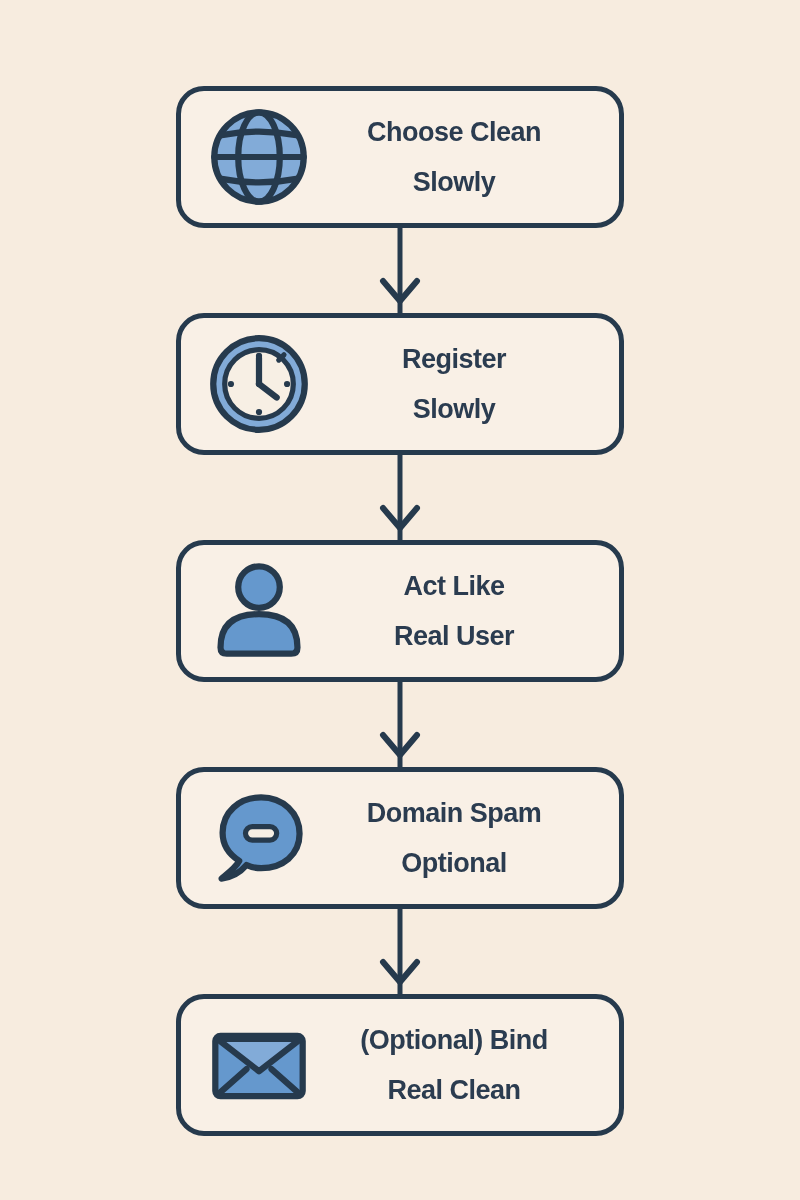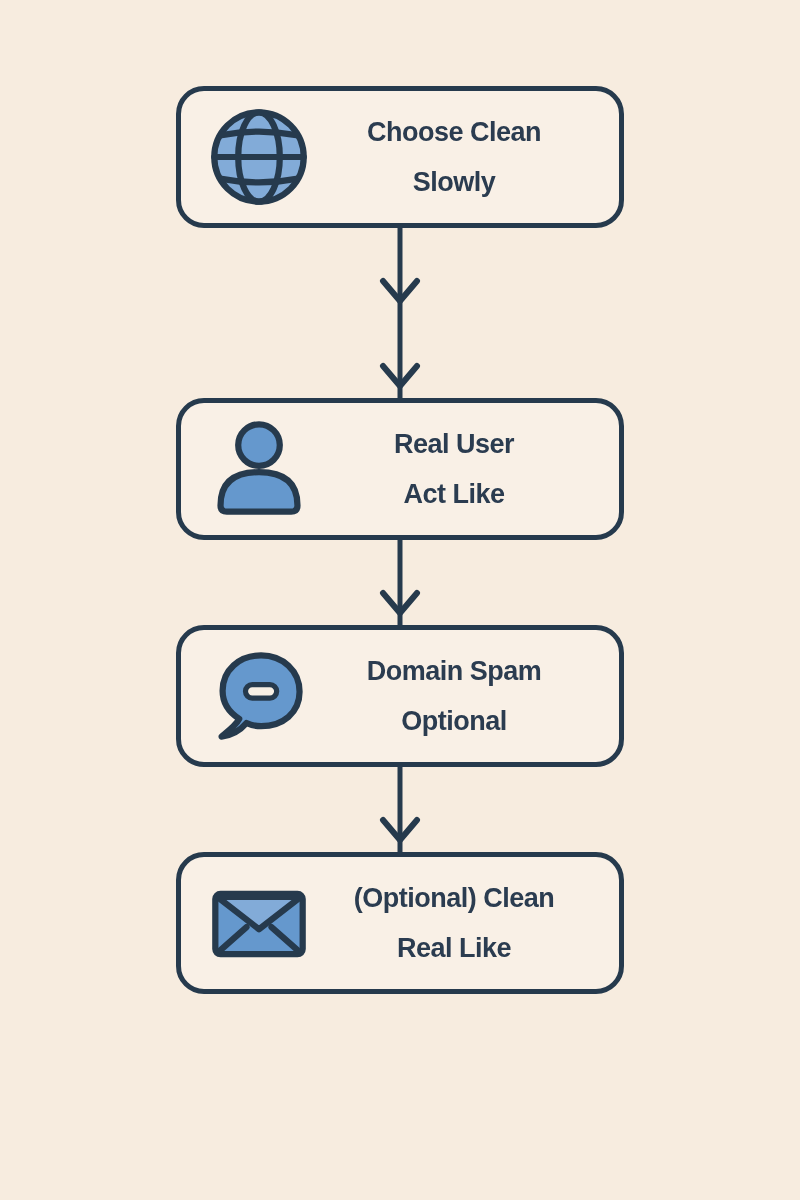--- a/index.html
+++ b/index.html
@@ -92,36 +92,55 @@
       <span>Choose Clean</span>
       <span>Slowly</span>
     </div>
   </div>
 
   <svg class="arrow" viewBox="0 0 44 85">
     <line class="stem" x1="22" y1="0" x2="22" y2="85"></line>
     <polyline class="head" points="5,53 22,73 39,53"></polyline>
   </svg>
 
+  <div class="step">
+    <span class="icon">
+      <svg viewBox="0 0 100 100">
+        <circle class="fill-light" cx="50" cy="50" r="44"></circle>
+        <circle class="fill-cream" cx="50" cy="50" r="33"></circle>
+        <circle class="dot" cx="50" cy="23" r="3"></circle>
+        <circle class="dot" cx="77" cy="50" r="3"></circle>
+        <circle class="dot" cx="50" cy="77" r="3"></circle>
+        <circle class="dot" cx="23" cy="50" r="3"></circle>
+        <line class="st5" x1="69" y1="27" x2="74" y2="22"></line>
+        <line class="st" x1="50" y1="50" x2="50" y2="25"></line>
+        <line class="st" x1="50" y1="50" x2="67" y2="63"></line>
+      </svg>
+    </span>
+    <div class="label">
+      <span>Register</span>
+      <span>Slowly</span>
+    </div>
+  </div>
 
   <svg class="arrow" viewBox="0 0 44 85">
     <line class="stem" x1="22" y1="0" x2="22" y2="85"></line>
     <polyline class="head" points="5,53 22,73 39,53"></polyline>
   </svg>
 
   <div class="step">
     <span class="icon">
       <svg viewBox="0 0 100 100">
         <circle class="fill-blue" cx="50" cy="27" r="20"></circle>
         <path class="fill-blue" d="M13,85 Q13,53 50,53 Q87,53 87,85 Q87,91 81,91 L19,91 Q13,91 13,85 Z"></path>
       </svg>
     </span>
     <div class="label">
+      <span>Act Like</span>
       <span>Real User</span>
-      <span>Act Like</span>
     </div>
   </div>
 
   <svg class="arrow" viewBox="0 0 44 85">
     <line class="stem" x1="22" y1="0" x2="22" y2="85"></line>
     <polyline class="head" points="5,53 22,73 39,53"></polyline>
   </svg>
 
   <div class="step">
     <span class="icon">
@@ -144,18 +163,18 @@
   <div class="step">
     <span class="icon">
       <svg viewBox="0 0 100 100">
         <rect class="fill-blue" x="8" y="22" width="84" height="58" rx="5"></rect>
         <polygon class="fill-light" points="10,25 50,56 90,25"></polygon>
         <line class="st" x1="13" y1="76" x2="38" y2="54"></line>
         <line class="st" x1="87" y1="76" x2="62" y2="54"></line>
       </svg>
     </span>
     <div class="label">
-      <span>(Optional) Clean</span>
-      <span>Real Like</span>
+      <span>(Optional) Bind</span>
+      <span>Real Clean</span>
     </div>
   </div>
 
 </div>
 
 </body></html>

